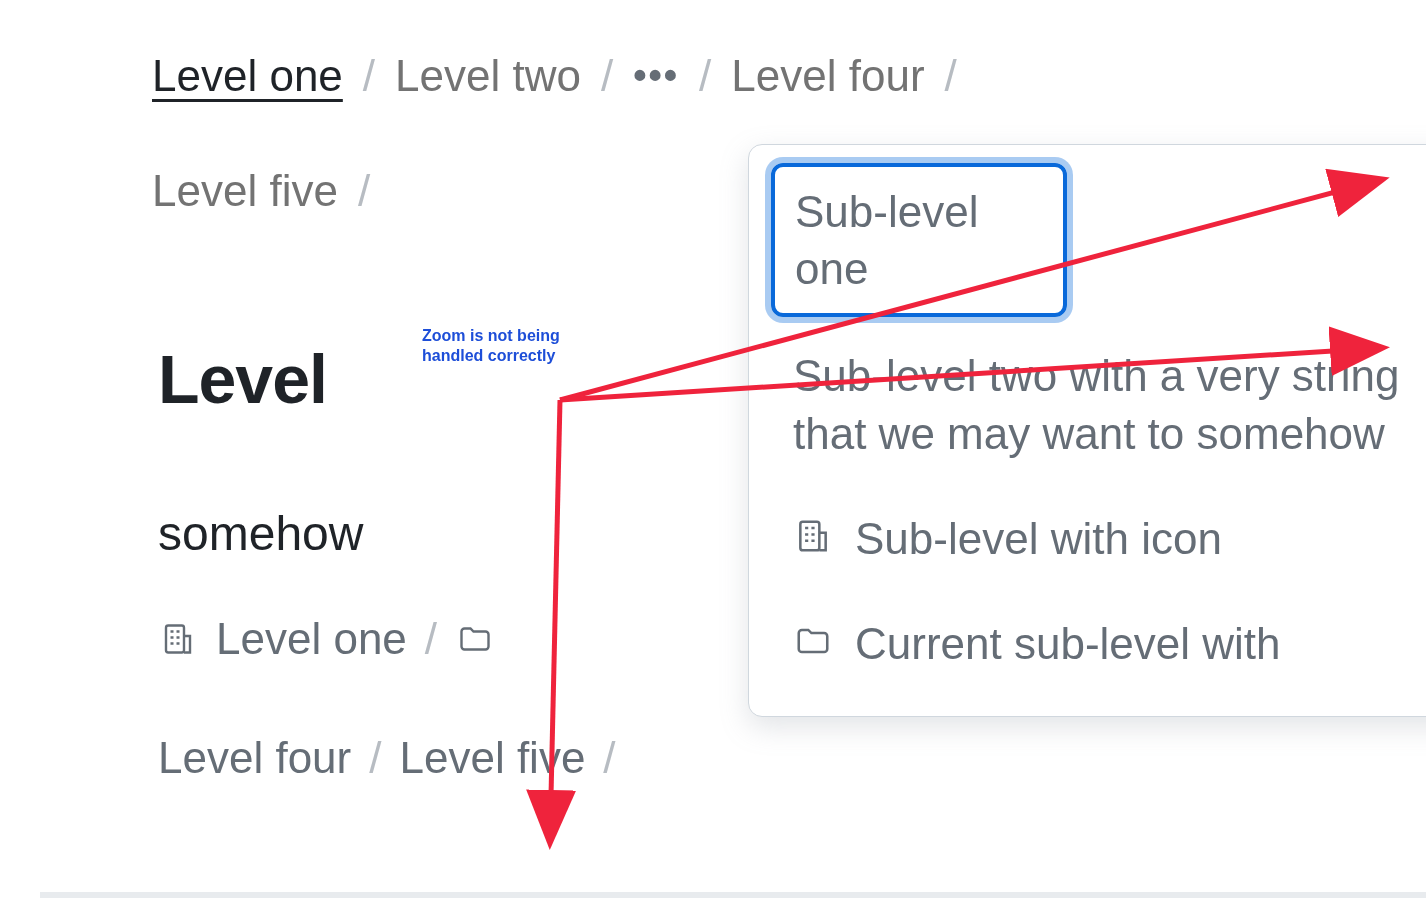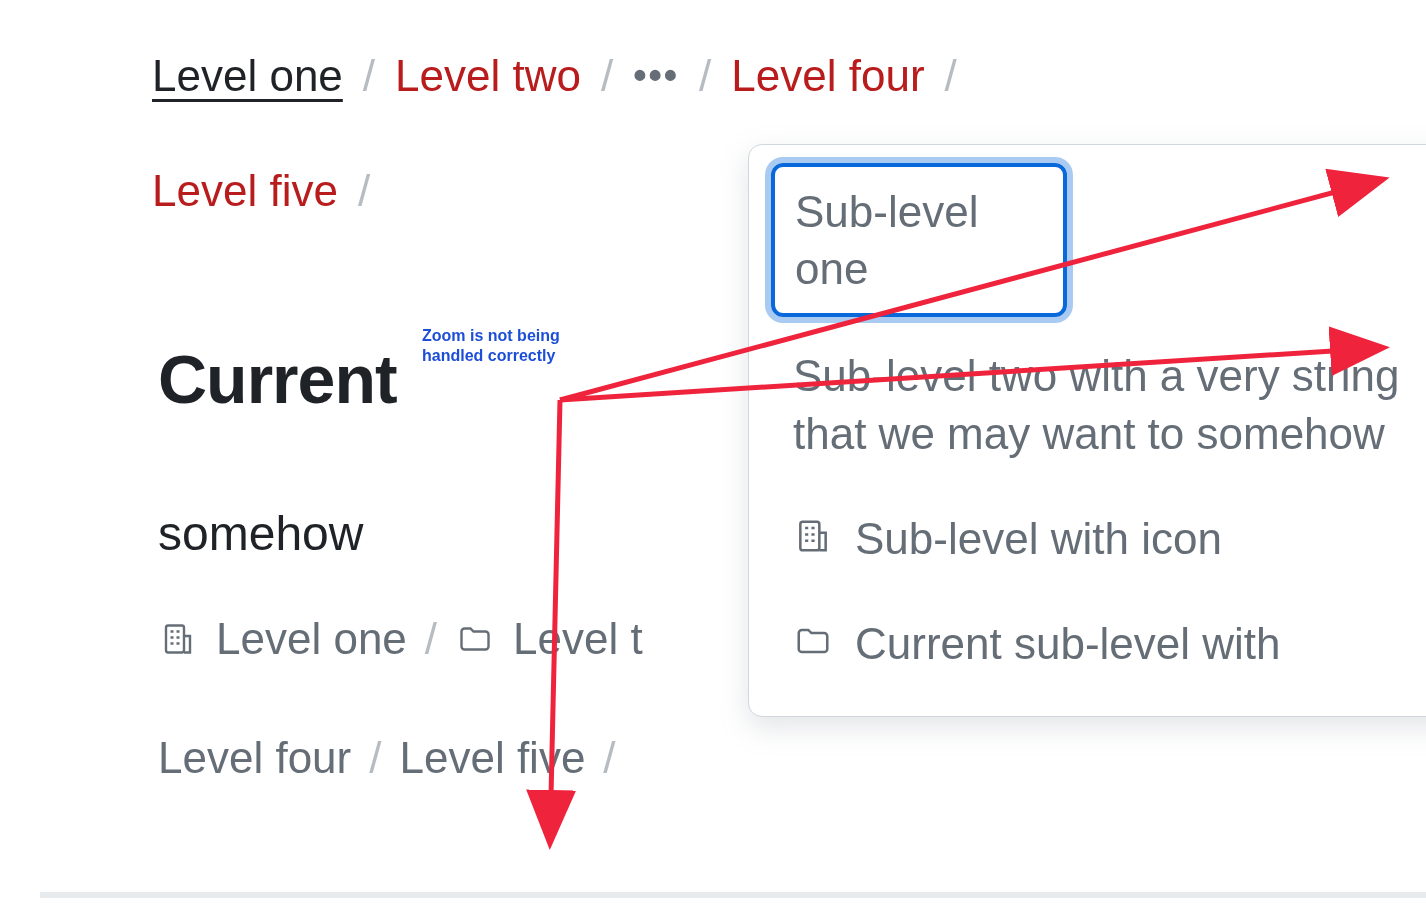--- a/index.html
+++ b/index.html
@@ -29,21 +29,21 @@
     right: 0;
     display: flex;
     flex-wrap: wrap;
     align-items: center;
     gap: 12px 20px;
     font-size: 44px;
     line-height: 1.25;
     color: #656d76;
   }
   .breadcrumb-top .bc-link {
-    color: #b91c1c;
+    color: #737373;
     cursor: pointer;
   }
   .breadcrumb-top .bc-link.hovered {
     color: #1f2328;
     text-decoration: underline;
     text-underline-offset: 8px;
     text-decoration-thickness: 3px;
   }
   .breadcrumb-top .bc-sep {
     color: #b7bcc2;
@@ -195,42 +195,41 @@
       <span class="bc-sep">/</span>
       <span class="bc-link">Level four</span>
       <span class="bc-sep">/</span>
     </div>
     <div class="bc-row2">
       <span class="bc-link">Level five</span>
       <span class="bc-sep">/</span>
     </div>
   </nav>
 
-  <div class="states-heading">Current</div>
+  <div class="states-heading">Level</div>
   <div class="states-sub">somehow</div>
 
   <nav class="breadcrumb-states">
     <div class="bs-row">
       <span class="bc-link">
         <span class="bc-icon">
           <svg class="icon-svg" viewBox="0 0 24 24" width="36" height="36">
               <rect x="4" y="3" width="12" height="18" rx="1.5"></rect>
               <path d="M7 7h2M7 11h2M7 15h2M11 7h2M11 11h2M11 15h2M16 10h4v11h-4"></path>
             </svg>
         </span>
         <span>Level one</span>
       </span>
       <span class="bc-sep">/</span>
       <span class="bc-link">
         <span class="bc-icon">
           <svg class="icon-svg" viewBox="0 0 24 24" width="36" height="36">
               <path d="M3 7a2 2 0 0 1 2-2h4l2 2h8a2 2 0 0 1 2 2v8a2 2 0 0 1-2 2H5a2 2 0 0 1-2-2V7z"></path>
             </svg>
         </span>
-        <span>Level t</span>
       </span>
     </div>
     <div class="bs-row bs-row2">
       <span class="bc-link">Level four</span>
       <span class="bc-sep">/</span>
       <span class="bc-link">Level five</span>
       <span class="bc-sep">/</span>
     </div>
   </nav>
 

